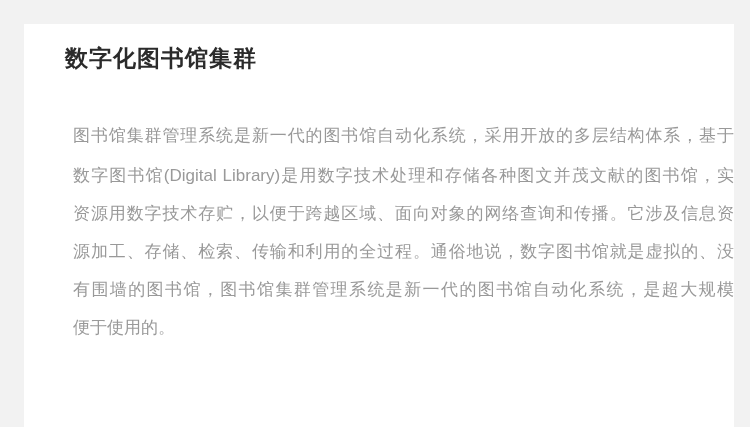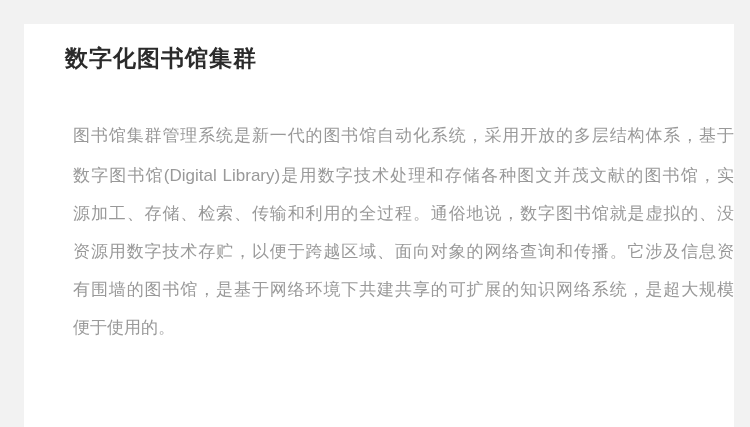--- a/index.html
+++ b/index.html
@@ -65,23 +65,23 @@
   <h1 class="title">数字化图书馆集群</h1>
 
   <div class="article">
 
     <p class="para para1">
       <span class="line">图书馆集群管理系统是新一代的图书馆自动化系统，采用开放的多层结构体系，基于</span>
     </p>
 
     <p class="para para2">
       <span class="line">数字图书馆(Digital Library)是用数字技术处理和存储各种图文并茂文献的图书馆，实</span>
+      <span class="line">资源用数字技术存贮，以便于跨越区域、面向对象的网络查询和传播。它涉及信息资</span>
       <span class="line">源加工、存储、检索、传输和利用的全过程。通俗地说，数字图书馆就是虚拟的、没</span>
-      <span class="line">资源用数字技术存贮，以便于跨越区域、面向对象的网络查询和传播。它涉及信息资</span>
-      <span class="line">有围墙的图书馆，是基于网络环境下共建共享的可扩展的知识网络系统，是超大规模</span>
+      <span class="line">有围墙的图书馆，图书馆集群管理系统是新一代的图书馆自动化系统，是超大规模</span>
       <span class="line last">便于使用的。</span>
     </p>
 
   </div>
 
   <div class="bottom-bar"></div>
 
 </div>
 
 </body></html>

